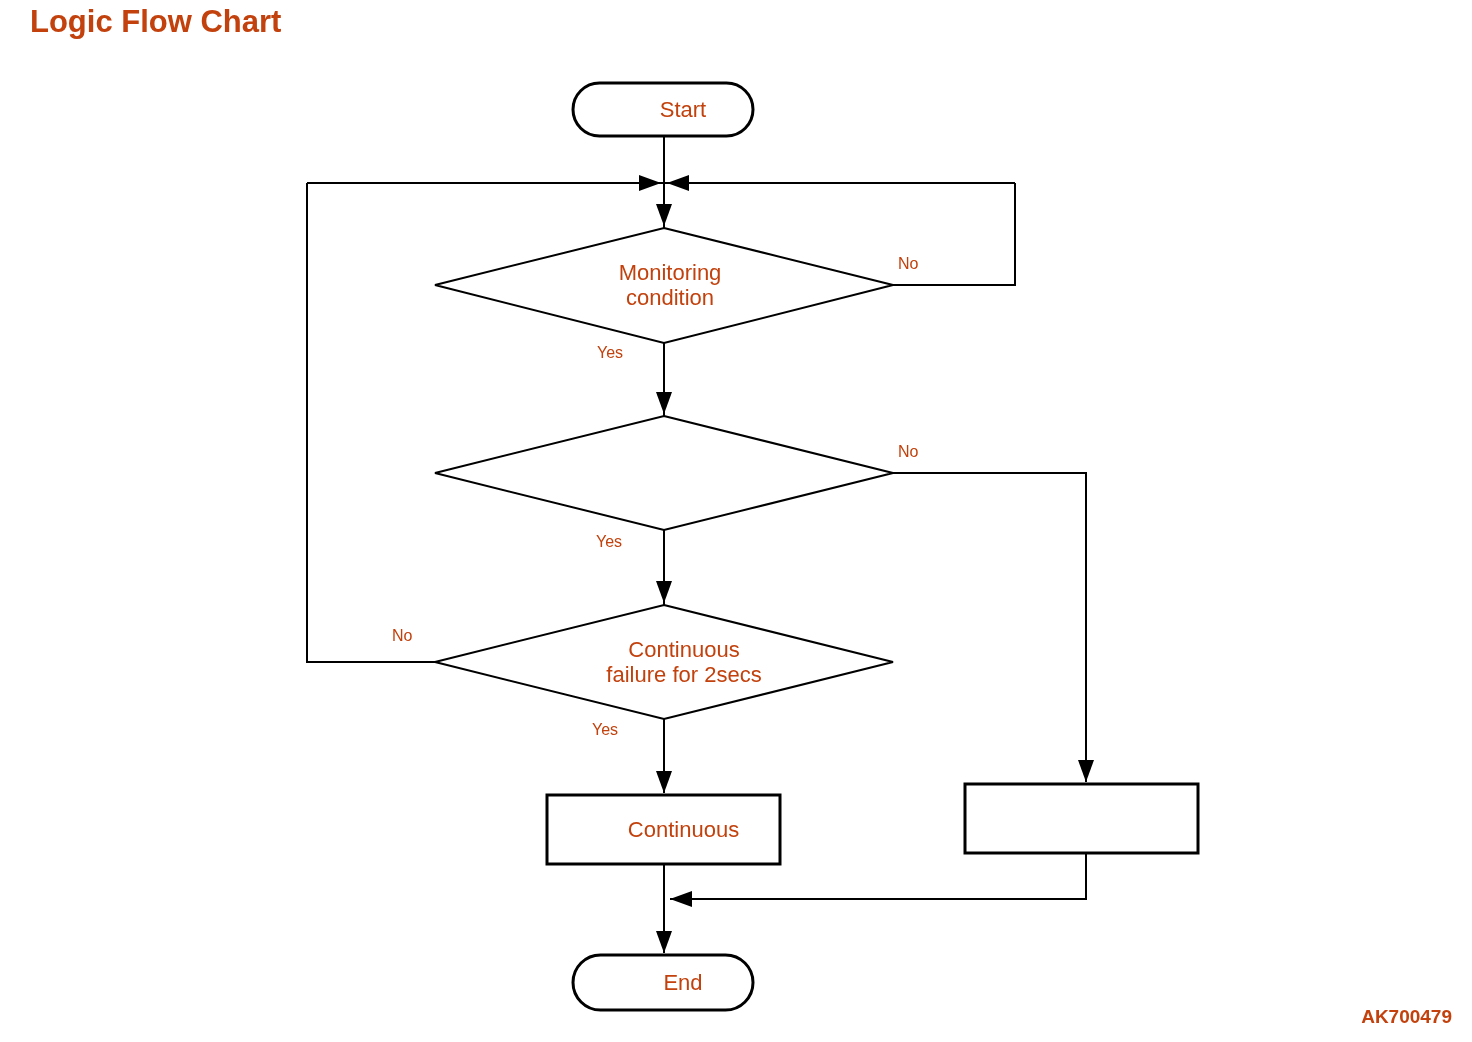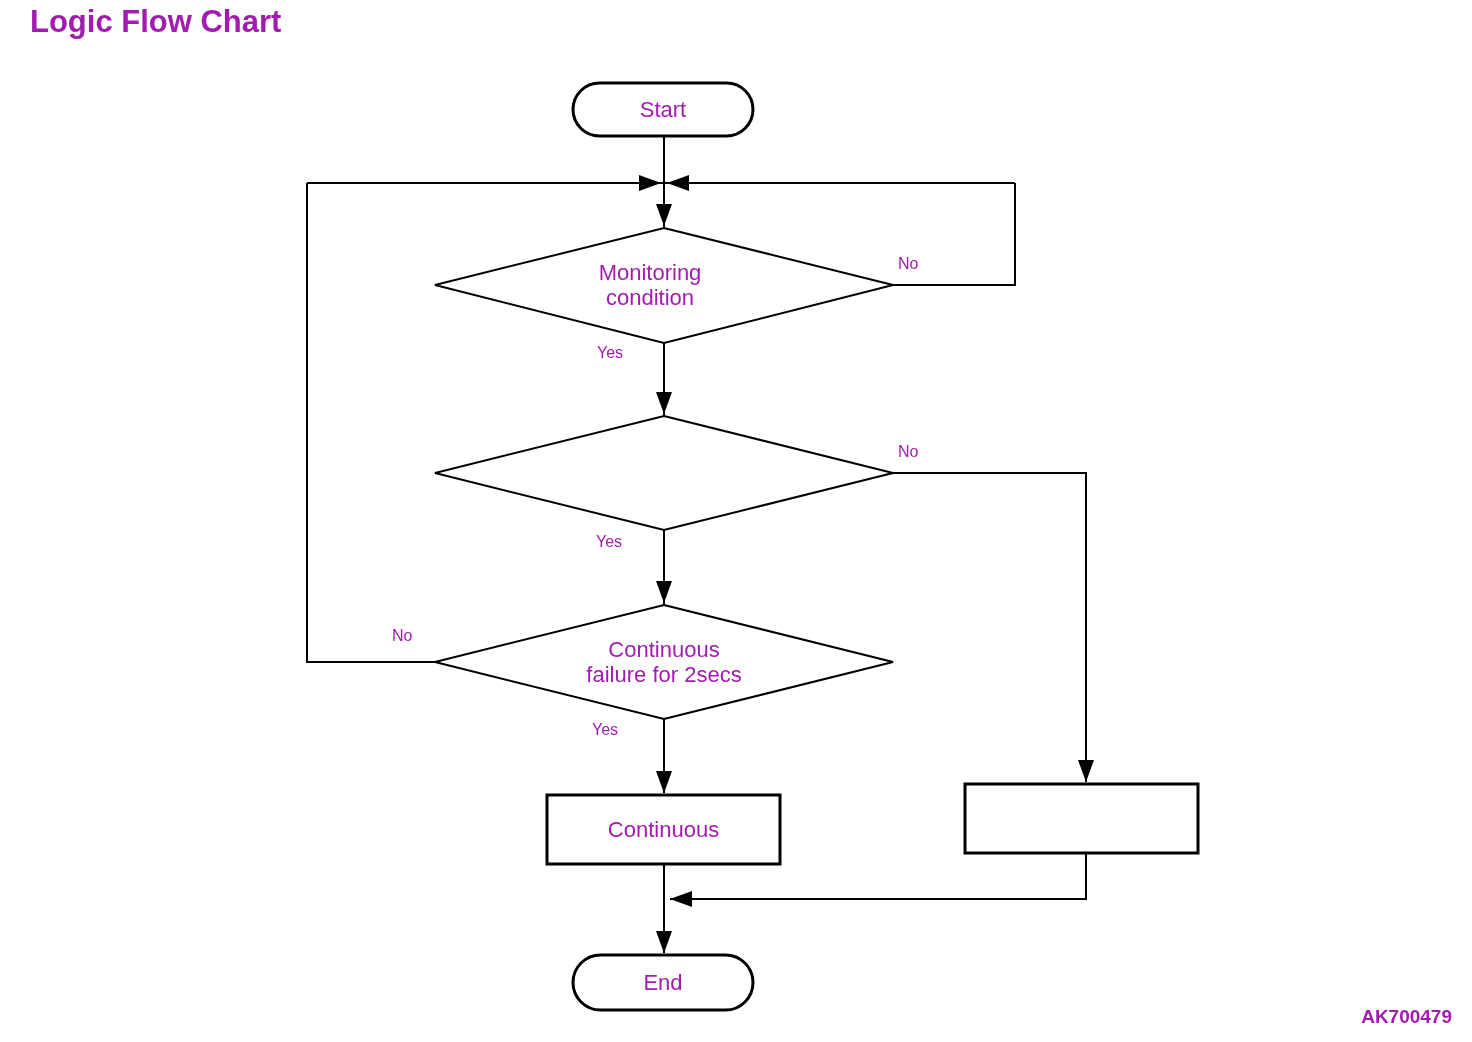--- a/index.html
+++ b/index.html
@@ -6,21 +6,21 @@
     margin: 0;
     padding: 0;
     background: #ffffff;
   }
   .canvas {
     position: relative;
     width: 1472px;
     height: 1042px;
     background: #ffffff;
     font-family: "Liberation Sans", sans-serif;
-    color: #a21caf;
+    color: #c2410c;
     overflow: hidden;
   }
   .page-title {
     position: absolute;
     left: 30px;
     top: 4px;
     font-size: 31px;
     font-weight: bold;
     letter-spacing: 0px;
   }
@@ -31,20 +31,21 @@
   }
   .node-label {
     position: absolute;
     display: flex;
     align-items: center;
     justify-content: center;
     text-align: center;
     font-size: 22px;
     line-height: 1.15;
     white-space: pre-line;
+    padding-left: 20px;
   }
   .edge-label {
     position: absolute;
     font-size: 16px;
     line-height: 1;
   }
   .figure-code {
     position: absolute;
     right: 20px;
     top: 1006px;

